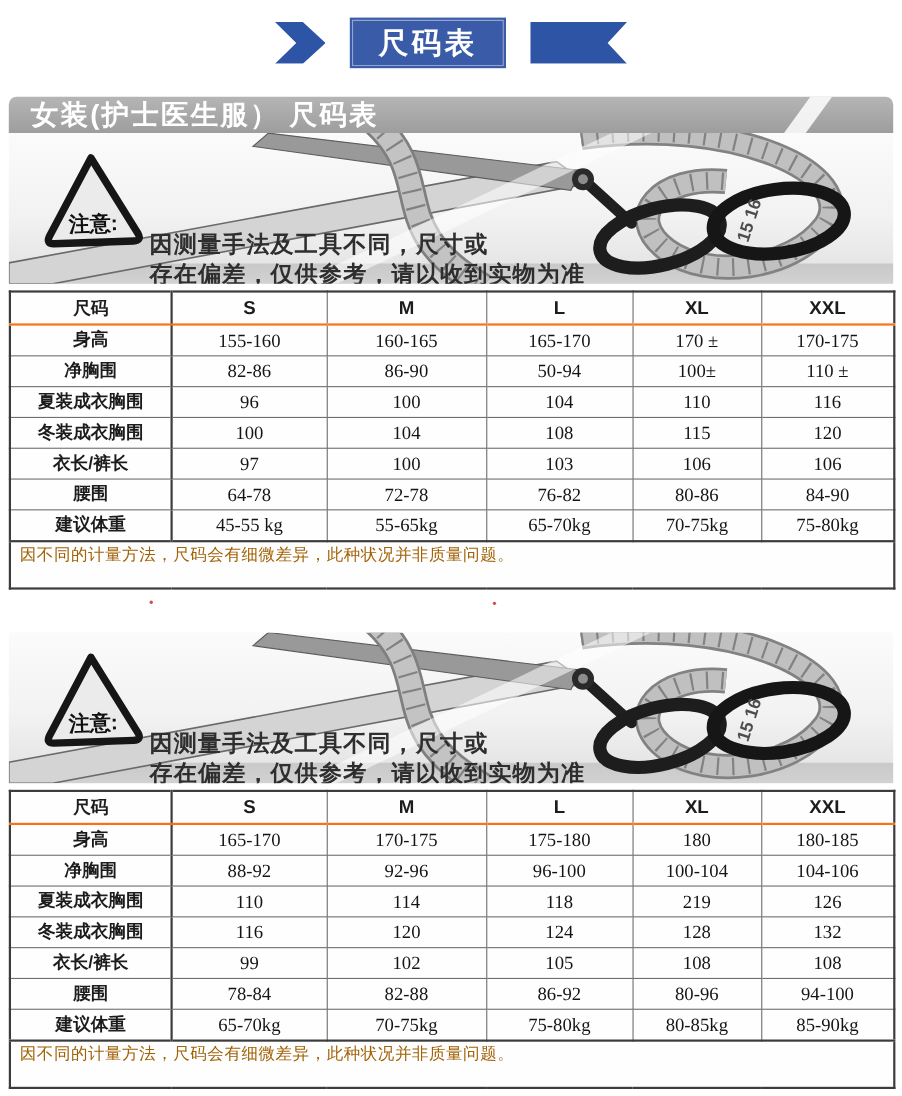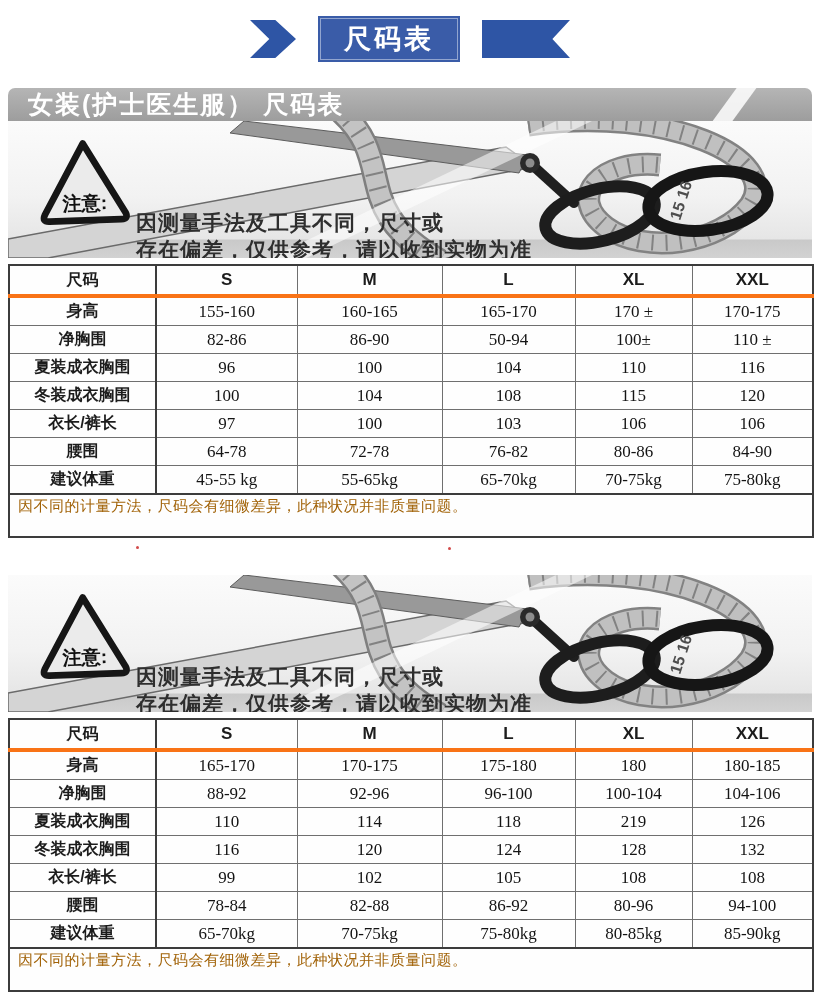--- a/index.html
+++ b/index.html
@@ -37,21 +37,21 @@
   .warn{position:absolute;left:28px;top:14px;width:96px;height:92px;transform:rotate(-2deg);}
   .notice{position:absolute;left:128px;top:42px;font-size:21px;font-weight:bold;
           color:#2e2e2e;line-height:27px;letter-spacing:1px;margin-top:46px;}
 
   
   table.size{width:804px;margin-top:6px;border-collapse:collapse;table-layout:fixed;
              background:#fefefe;border:2px solid #3c3c3c;}
   table.size th,table.size td{border:1px solid #6f6f6f;text-align:center;
              overflow:hidden;white-space:nowrap;}
   table.size thead th{height:26px;font-size:17px;font-weight:bold;color:#1c1c1c;
-             border-bottom:4px solid #f97316;margin-left:20px;}
+             border-bottom:2px solid #f97316;margin-left:20px;}
   table.size tbody td{height:25px;}
   table.size .lbl{border-right:2px solid #3c3c3c;font-size:16px;font-weight:600;color:#1c1c1c;}
   table.size td.val{font-family:"Liberation Serif",serif;font-size:17px;color:#141414;}
   table.size .note{border-top:2px solid #3c3c3c;text-align:left;height:31px;
              padding:2px 6px 8px 8px;font-size:15px;font-weight:500;color:#a16207;
              vertical-align:top;letter-spacing:.5px;}
 
   
   .dot{position:absolute;width:3px;height:3px;border-radius:50%;background:#d24a4a;}
   #dot1{left:136px;top:546px;} #dot2{left:448px;top:547px;}

